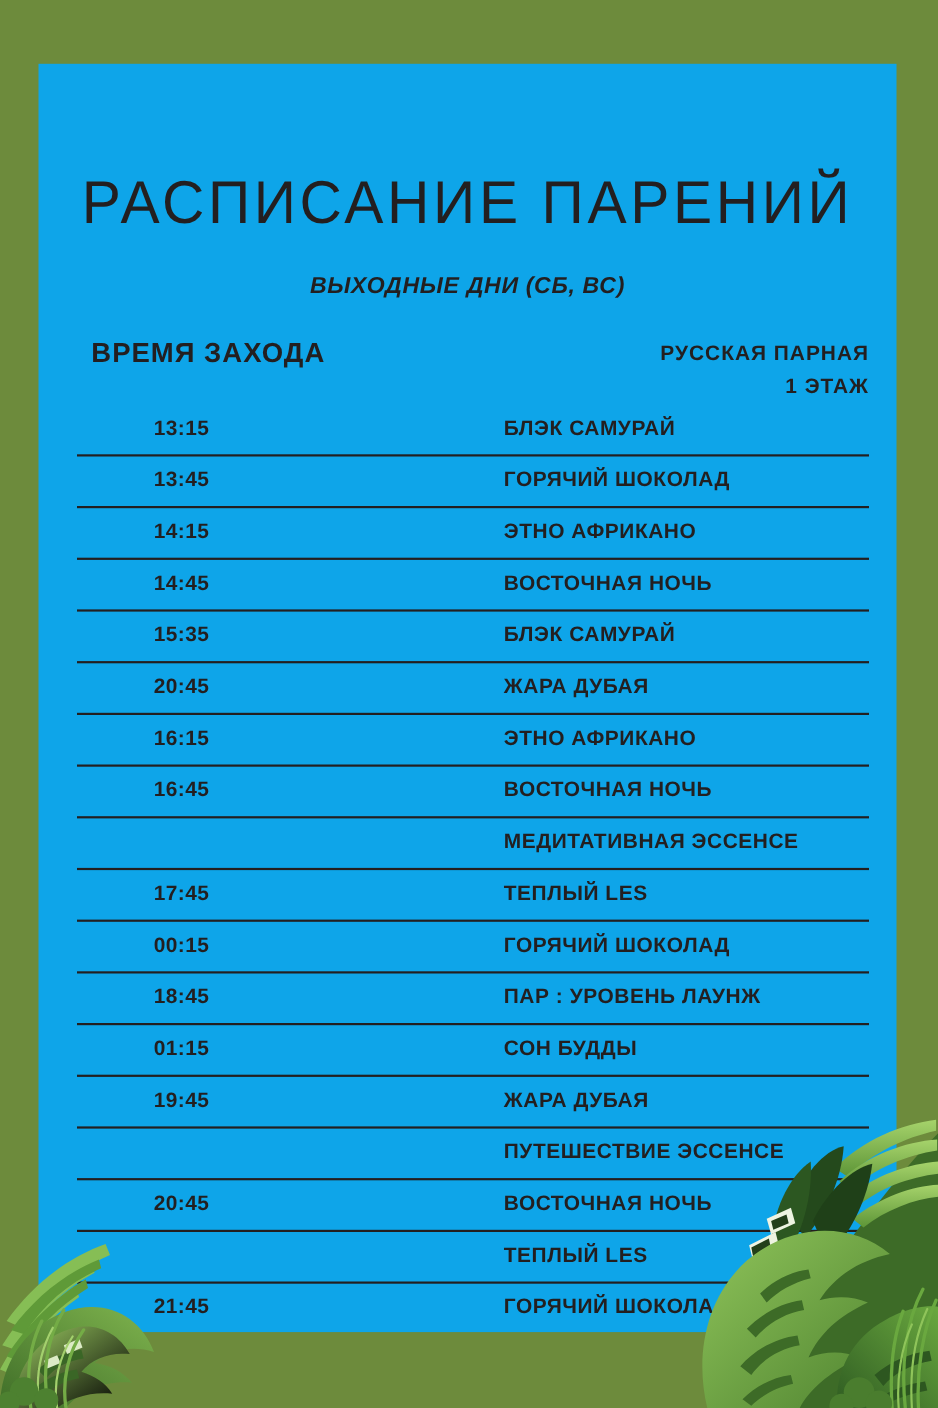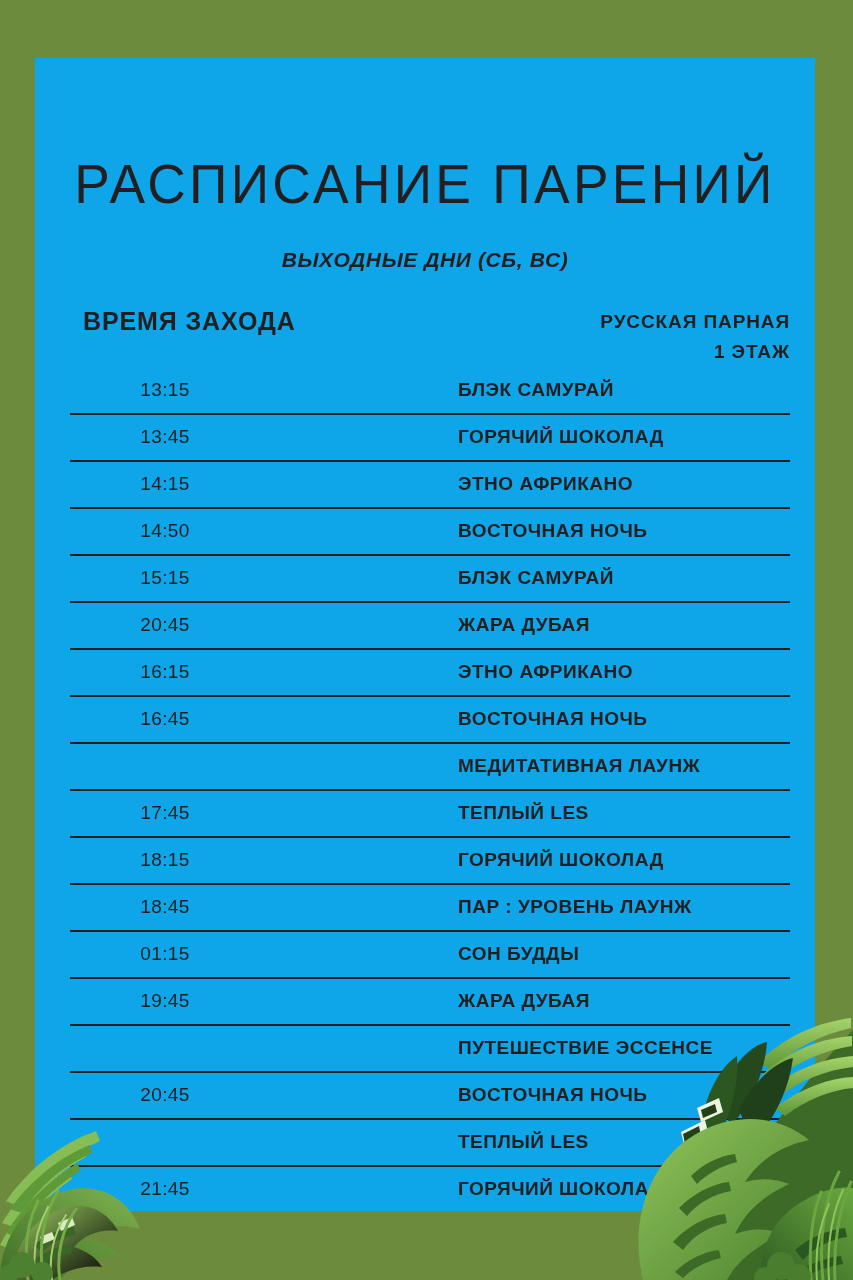--- a/index.html
+++ b/index.html
@@ -84,21 +84,21 @@
   }
   .row:last-child { border-bottom:none; }
   .row .time {
     position:absolute;
     left:0; top:0;
     width:190px;
     height:47px;
     line-height:44px;
     text-align:center;
     font-size:19px;
-    font-weight:400;
+    font-weight:700;
     letter-spacing:0.4px;
     color:#231f20;
   }
   .row .name {
     position:absolute;
     left:388px; top:0;
     height:47px;
     line-height:44px;
     font-size:19px;
     font-weight:700;
@@ -136,48 +136,48 @@
       </div>
       <div class="row">
         <div class="time">13:45</div>
         <div class="name">ГОРЯЧИЙ ШОКОЛАД</div>
       </div>
       <div class="row">
         <div class="time">14:15</div>
         <div class="name">ЭТНО АФРИКАНО</div>
       </div>
       <div class="row">
-        <div class="time">14:50</div>
+        <div class="time">14:45</div>
         <div class="name">ВОСТОЧНАЯ НОЧЬ</div>
       </div>
       <div class="row">
-        <div class="time">15:15</div>
+        <div class="time">15:35</div>
         <div class="name">БЛЭК САМУРАЙ</div>
       </div>
       <div class="row">
         <div class="time">20:45</div>
         <div class="name">ЖАРА ДУБАЯ</div>
       </div>
       <div class="row">
         <div class="time">16:15</div>
         <div class="name">ЭТНО АФРИКАНО</div>
       </div>
       <div class="row">
         <div class="time">16:45</div>
         <div class="name">ВОСТОЧНАЯ НОЧЬ</div>
       </div>
       <div class="row">
-        <div class="name">МЕДИТАТИВНАЯ ЛАУНЖ</div>
+        <div class="name">МЕДИТАТИВНАЯ ЭССЕНСЕ</div>
       </div>
       <div class="row">
         <div class="time">17:45</div>
         <div class="name">ТЕПЛЫЙ LES</div>
       </div>
       <div class="row">
-        <div class="time">18:15</div>
+        <div class="time">00:15</div>
         <div class="name">ГОРЯЧИЙ ШОКОЛАД</div>
       </div>
       <div class="row">
         <div class="time">18:45</div>
         <div class="name">ПАР : УРОВЕНЬ ЛАУНЖ</div>
       </div>
       <div class="row">
         <div class="time">01:15</div>
         <div class="name">СОН БУДДЫ</div>
       </div>

